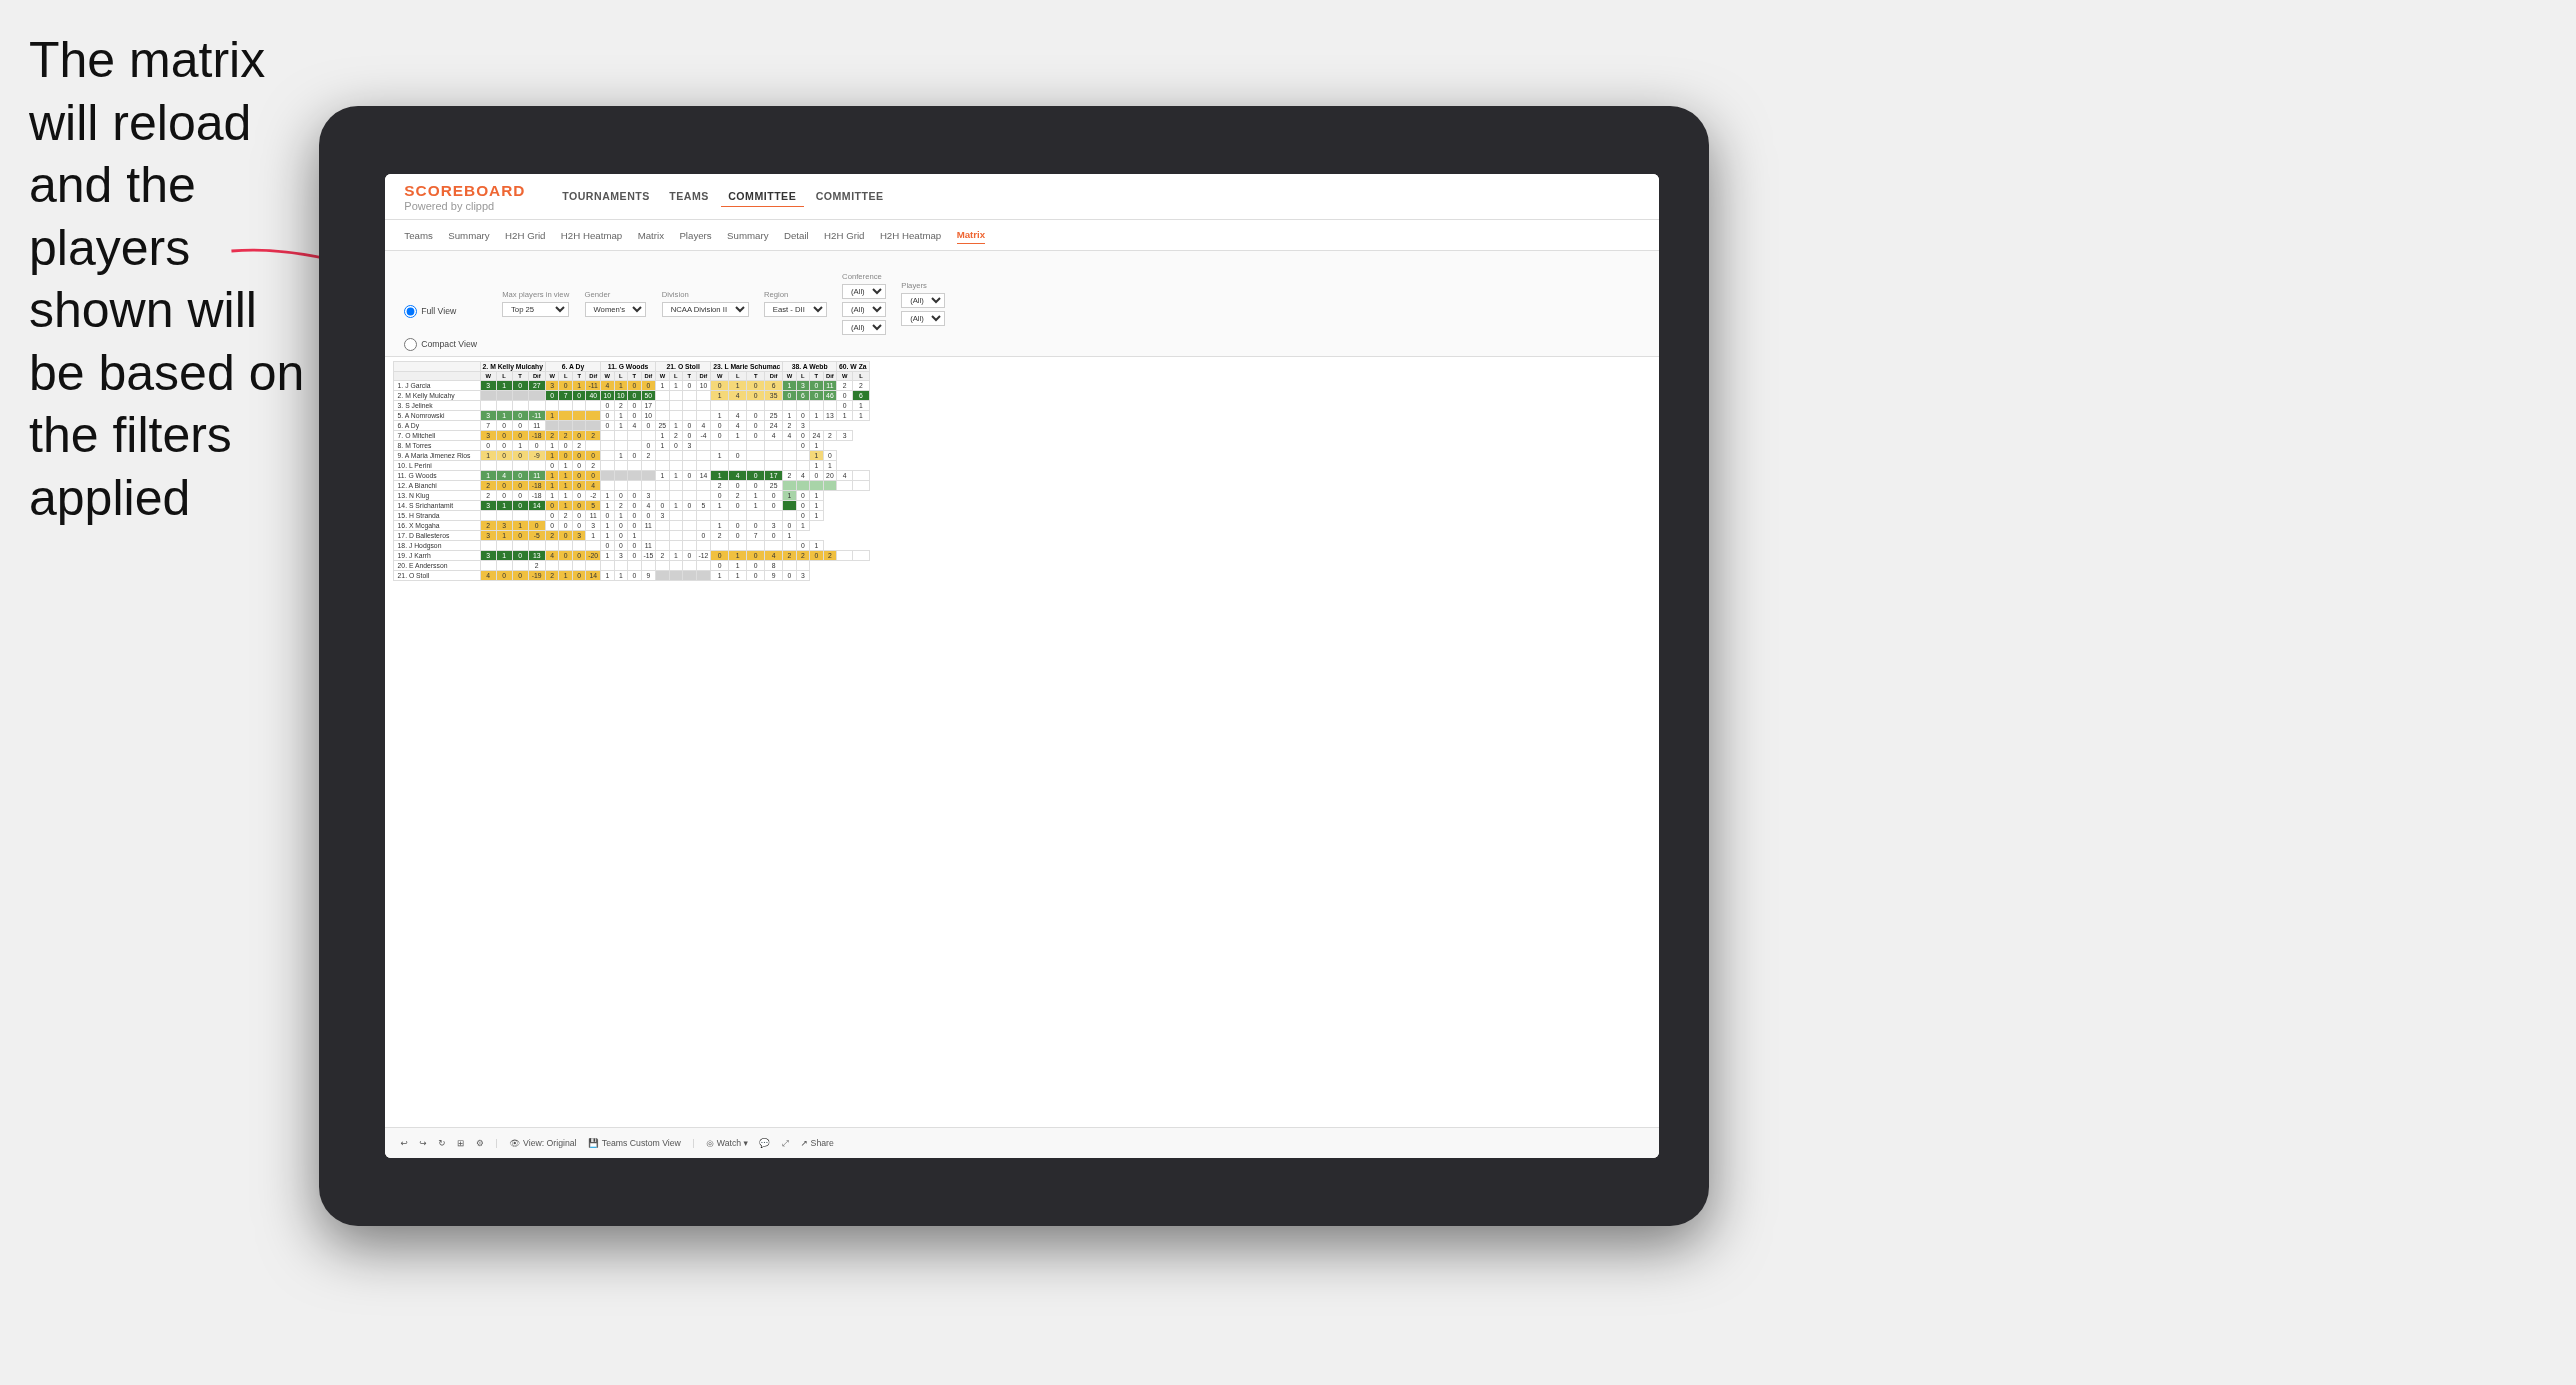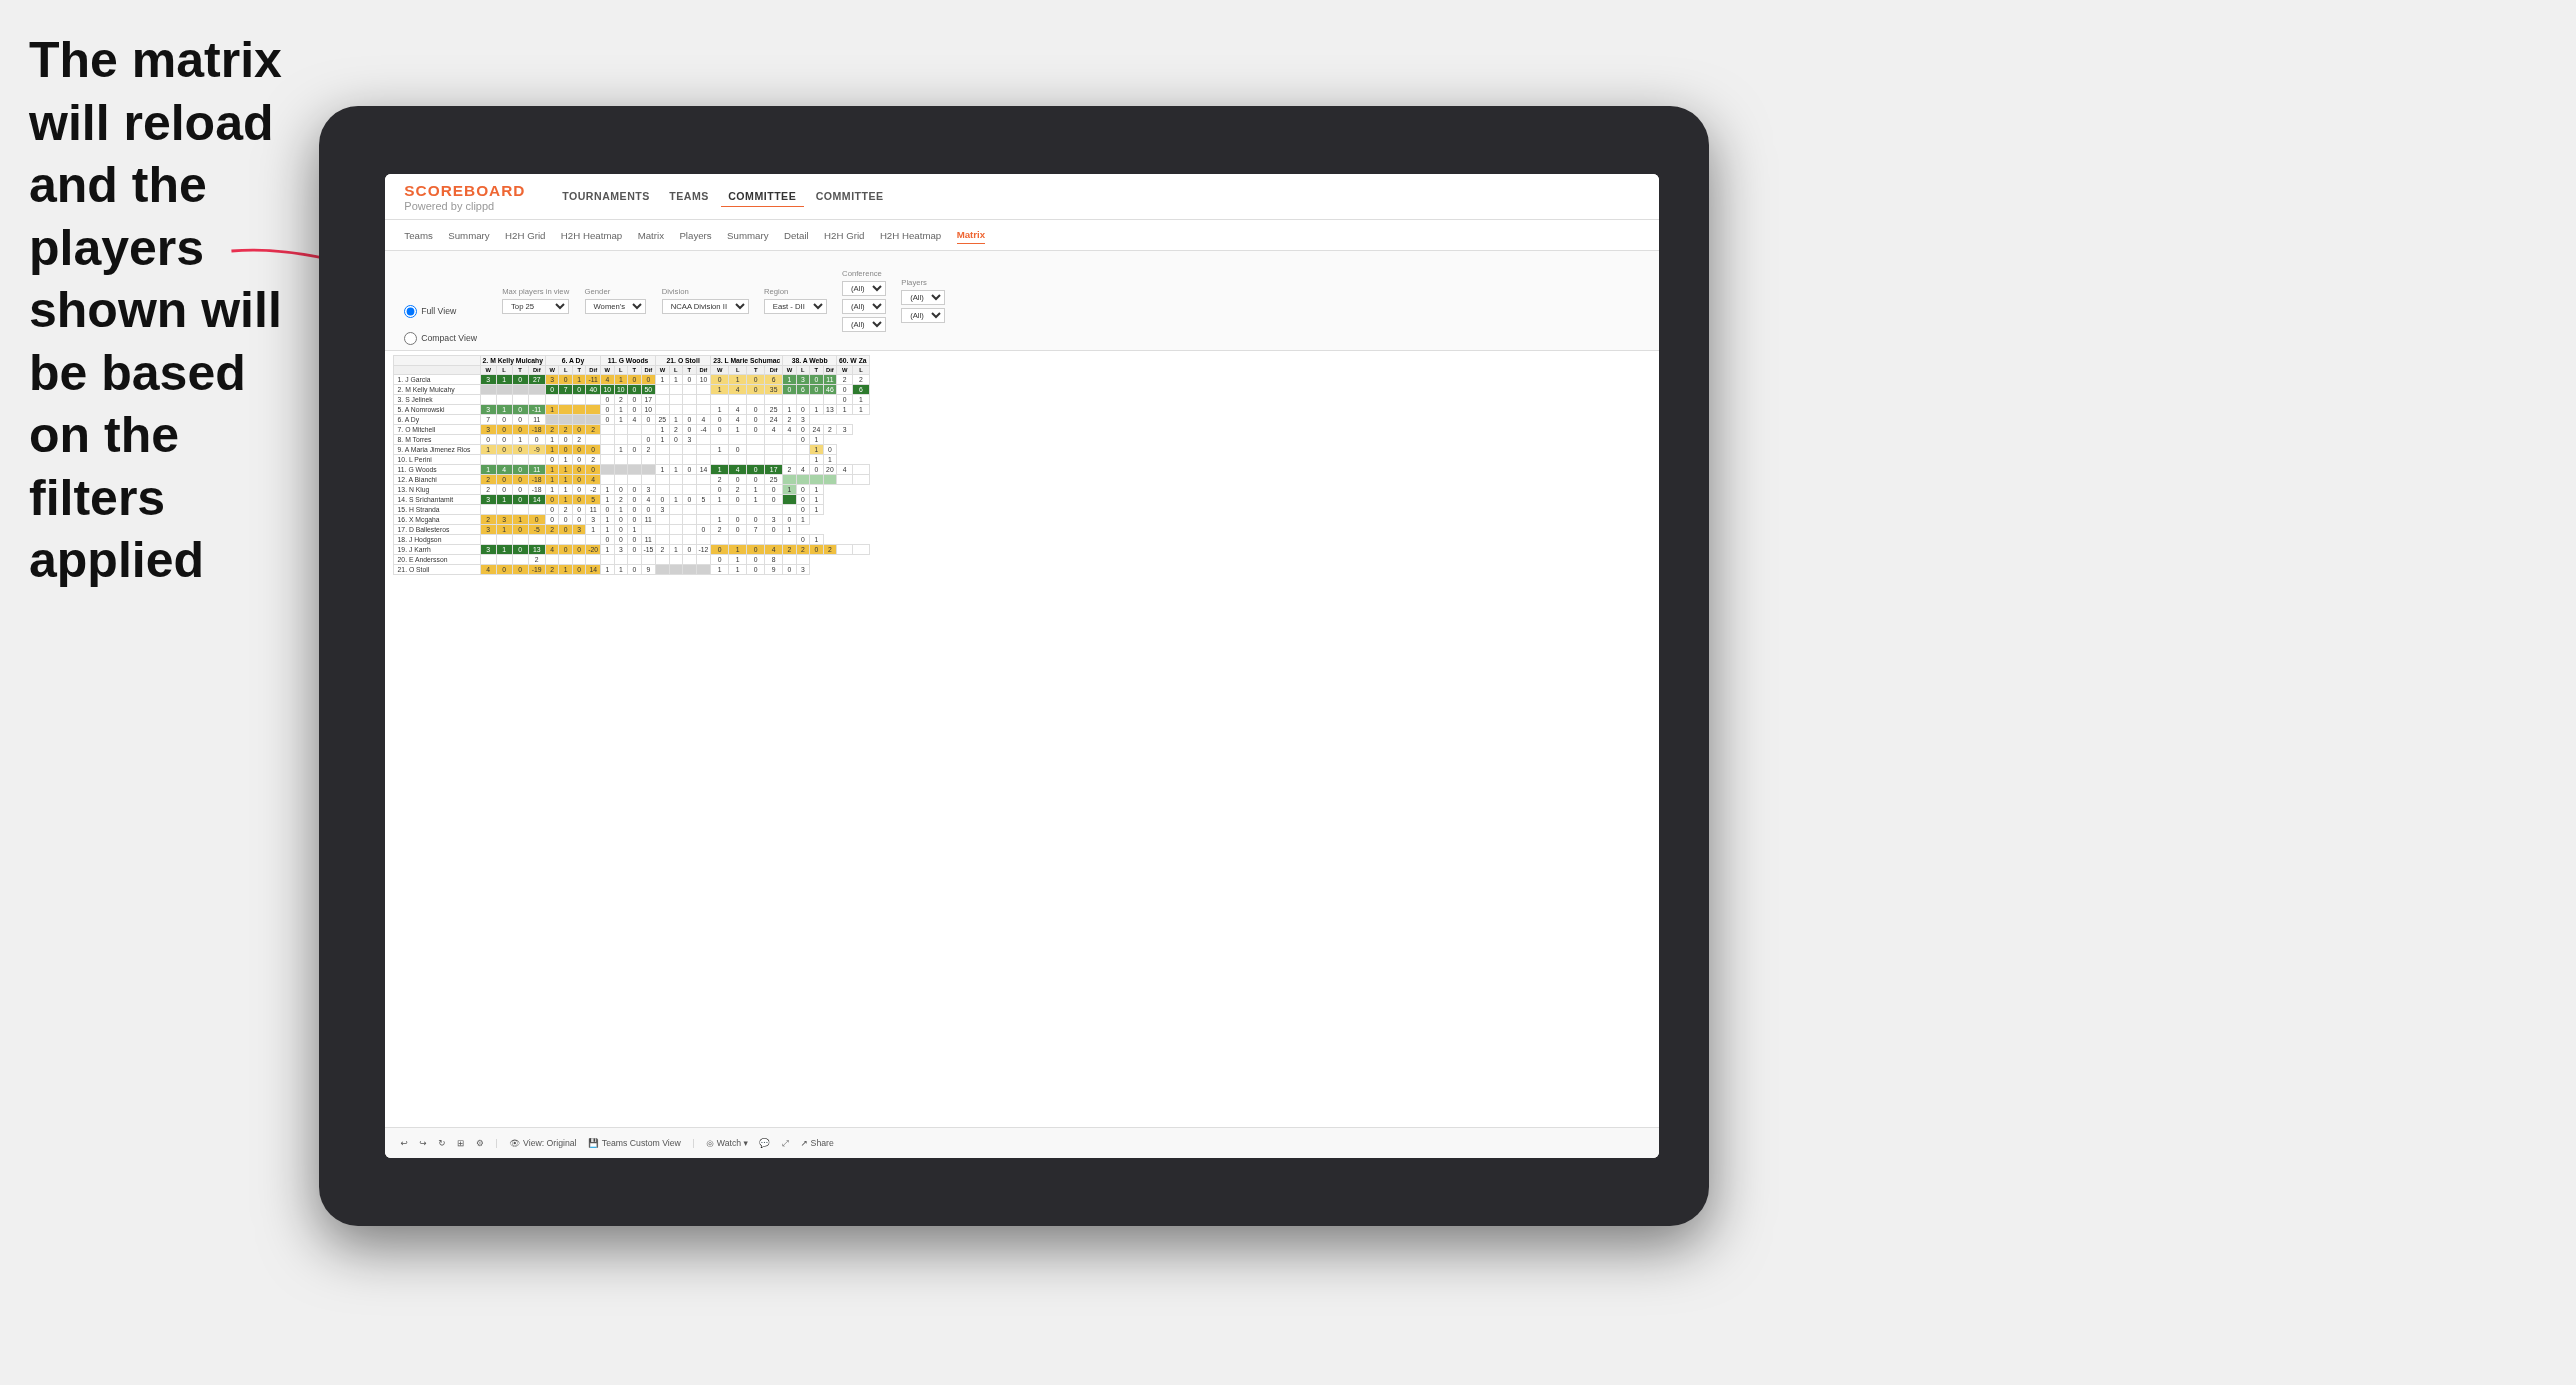--- a/index.html
+++ b/index.html
@@ -11,21 +11,21 @@
       position: relative;
       overflow: hidden;
     }
 
     
     .annotation-text {
       position: absolute;
       top: 29px;
       left: 29px;
       font-size: 50px;
-      font-weight: 700;
+      font-weight: 400;
       line-height: 1.25;
       color: #111;
       max-width: 290px;
     }
 
     
     .tablet {
       position: absolute;
       top: 106px;
       left: 319px;
@@ -143,21 +143,21 @@
       font-size: 7.7px;
       border: 1px solid #ccc;
       padding: 1px 3.9px;
       background: #fff;
       color: #333;
     }
 
     .view-options {
       display: flex;
       flex-direction: column;
-      gap: 14px;
+      gap: 20px;
       margin-right: 9.7px;
       margin-top: 48px;
     }
 
     .radio-opt {
       display: flex;
       align-items: center;
       gap: 3.9px;
       font-size: 8.7px;
     }

